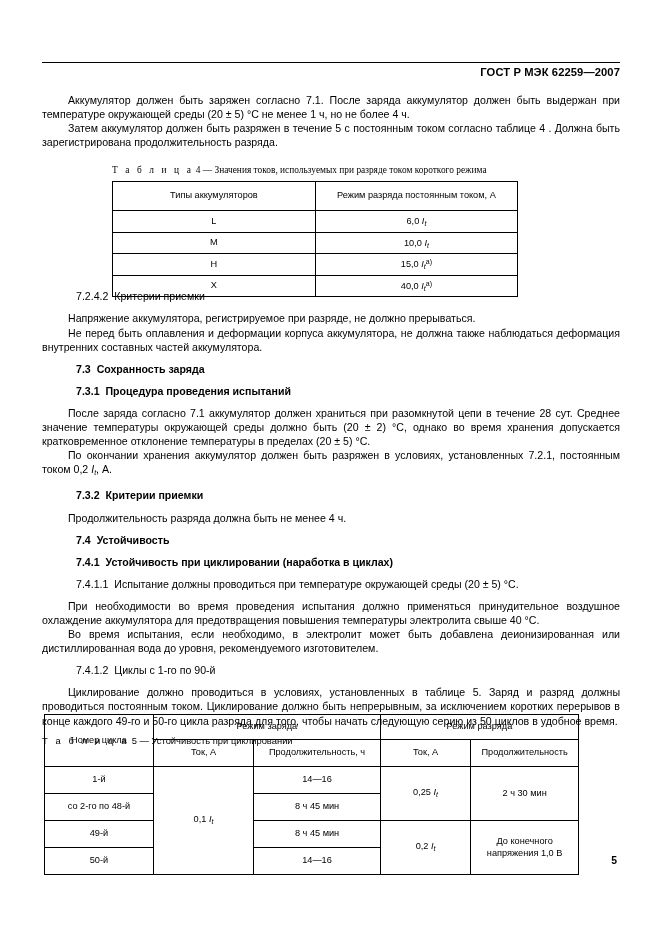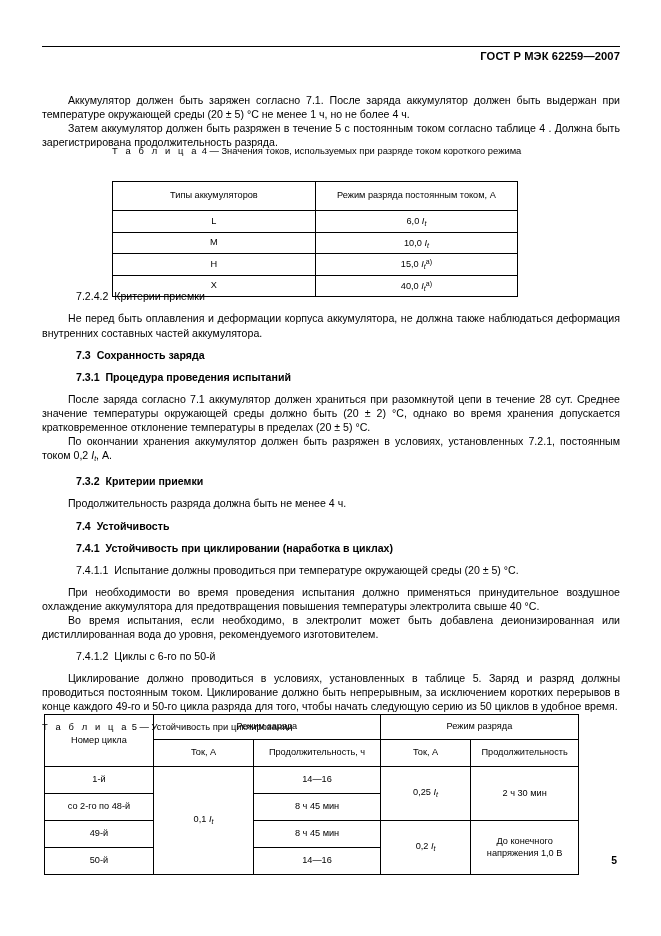--- a/index.html
+++ b/index.html
@@ -20,21 +20,21 @@
     position: absolute;
     left: 0; top: 0;
     width: 661px;
     height: 936px;
   }
 
   
   .header {
     position: absolute;
     left: 42px;
-    top: 46px;
+    top: 62px;
     width: 578px;
     text-align: right;
   }
   .header-rule {
     width: 100%;
     height: 1px;
     background: #000;
     margin-bottom: 3px;
   }
   .header-title {
@@ -162,20 +162,21 @@
     <p class="indent">Аккумулятор должен быть заряжен согласно 7.1. После заряда аккумулятор должен быть выдержан при температуре окружающей среды (20 ± 5) °С не менее 1 ч, но не более 4 ч.</p>
 
     <p class="indent">Затем аккумулятор должен быть разряжен в течение 5 с постоянным током согласно таблице 4 . Должна быть зарегистрирована продолжительность разряда.</p>
 
     <div style="height:132px"></div>
 
     <div class="heading plain">
       <span class="num">7.2.4.2</span>&nbsp;&nbsp;<span>Критерии приемки</span>
     </div>
 
+    <p class="indent">Напряжение аккумулятора, регистрируемое при разряде, не должно прерываться.</p>
 
     <p class="indent">Не перед быть оплавления и деформации корпуса аккумулятора, не должна также наблюдаться деформация внутренних составных частей аккумулятора.</p>
 
     <div class="heading">
       <span class="num">7.3</span>&nbsp;&nbsp;<span>Сохранность заряда</span>
     </div>
 
     <div class="heading">
       <span class="num">7.3.1</span>&nbsp;&nbsp;<span>Процедура проведения испытаний</span>
     </div>
@@ -201,32 +202,32 @@
     <div class="heading plain">
       <span class="num">7.4.1.1</span>&nbsp;&nbsp;<span>Испытание должны проводиться при температуре окружающей среды (20 ± 5) °С.</span>
     </div>
 
     <p class="indent">При необходимости во время проведения испытания должно применяться принудительное воздушное охлаждение аккумулятора для предотвращения повышения температуры электролита свыше 40 °С.</p>
 
     <p class="indent">Во время испытания, если необходимо, в электролит может быть добавлена деионизированная или дистиллированная вода до уровня, рекомендуемого изготовителем.</p>
 
 
     <div class="heading plain">
-      <span class="num">7.4.1.2</span>&nbsp;&nbsp;<span>Циклы с 6-го по 50-й</span>
+      <span class="num">7.4.1.2</span>&nbsp;&nbsp;<span>Циклы с 1-го по 90-й</span>
     </div>
 
     <p class="indent">Циклирование должно проводиться в условиях, установленных в таблице 5. Заряд и разряд должны проводиться постоянным током. Циклирование должно быть непрерывным, за исключением коротких перерывов в конце каждого 49-го и 50-го цикла разряда для того, чтобы начать следующую серию из 50 циклов в удобное время.</p>
 
     <div class="gap-md"></div>
 
     <p class="tbl-caption"><span class="sp">Т а б л и ц а</span> <span>5</span> <span>— Устойчивость при циклировании</span></p>
 
   </div>
 
-  <p class="tbl-caption" style="position:absolute;left:112px;top:145px;width:470px;"><span class="sp">Т а б л и ц а</span> <span>4</span> <span>— Значения токов, используемых при разряде током короткого режима</span></p>
+  <p class="tbl-caption" style="position:absolute;left:112px;top:164px;width:470px;font-family:Liberation Serif, serif;"><span class="sp">Т а б л и ц а</span> <span>4</span> <span>— Значения токов, используемых при разряде током короткого режима</span></p>
 
   <div class="t4-wrap">
     <table class="t4 bordered">
       <thead>
         <tr>
           <td class="c1 thick-bottom">Типы аккумуляторов</td>
           <td class="c2 thick-bottom">Режим разряда постоянным током, А</td>
         </tr>
       </thead>
       <tbody>

